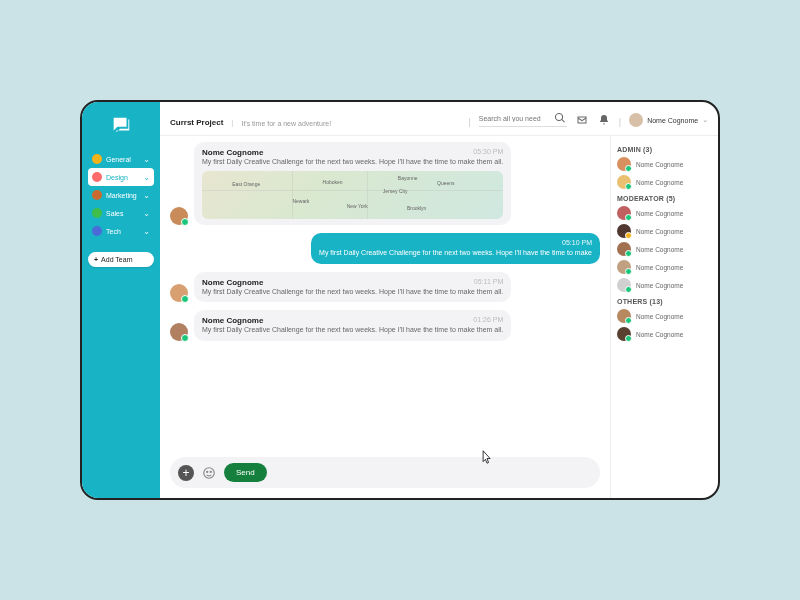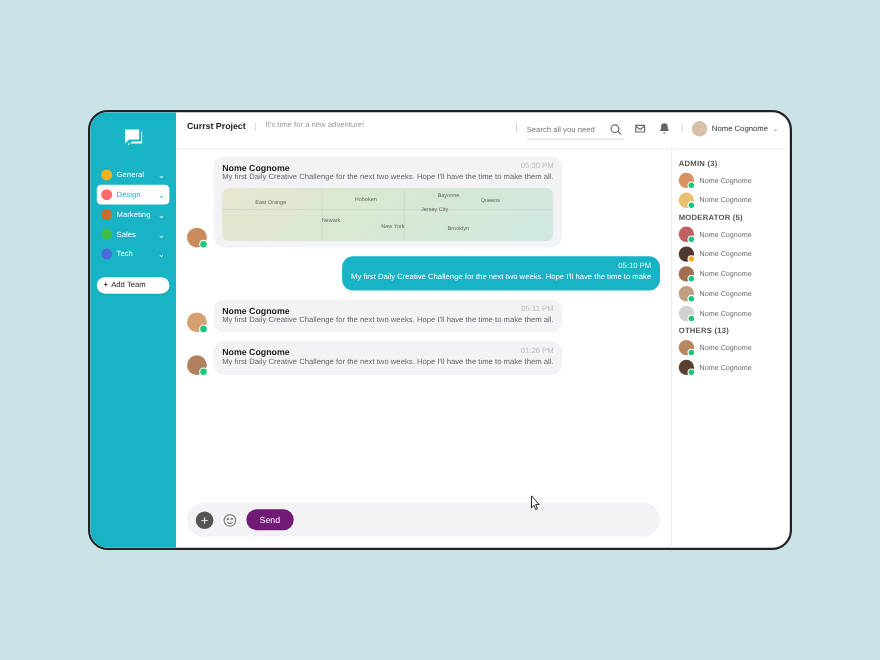--- a/index.html
+++ b/index.html
@@ -12,21 +12,21 @@
   .nav-item{display:flex;align-items:center;gap:4px;font-size:7px;padding:4px;border-radius:4px;cursor:pointer}
   .nav-item.active{background:#fff;color:#19b3c6}
   .nav-item .ico{width:10px;height:10px;border-radius:50%;display:inline-block;flex-shrink:0}
   .nav-item .label{flex:1;white-space:nowrap}
   .nav-item .chev{font-size:8px;opacity:.9}
   .nav-item.active .chev{color:#19b3c6}
   .add-team{background:#fff;color:#222;border-radius:999px;padding:4px 6px;font-size:7px;display:flex;align-items:center;gap:3px;margin-top:8px;cursor:pointer;box-shadow:0 1px 2px rgba(0,0,0,.1)}
   .add-team .plus{font-weight:bold}
   
   .main{flex:1;display:flex;flex-direction:column}
-  .topbar{display:flex;align-items:flex-start;gap:8px;padding:8px 10px;border-bottom:1px solid #eee}
+  .topbar{display:flex;align-items:flex-end;gap:8px;padding:8px 10px;border-bottom:1px solid #eee}
   .topbar .title{font-size:8px;font-weight:bold;color:#222}
   .topbar .subtitle{font-size:7px;color:#999}
   .spacer{flex:1}
   .search{display:flex;align-items:center;gap:4px;border-bottom:1px solid #ddd;padding:1px 0}
   .search input{border:none;outline:none;font-size:7px;width:70px;color:#555;background:transparent}
   .icon-btn{width:14px;height:14px;display:flex;align-items:center;justify-content:center;color:#666;cursor:pointer}
   .icon-btn svg{width:12px;height:12px;fill:currentColor}
   .user-chip{display:flex;align-items:center;gap:4px;cursor:pointer}
   .avatar{width:14px;height:14px;border-radius:50%;background:#d8c0a8}
   .user-chip .name{font-size:7px;color:#333}
@@ -51,21 +51,21 @@
     opacity:.3}
   .map .ml{position:absolute;font-size:5px;color:#666}
   .bubble.mine{background:#19b3c6;color:#fff}
   .bubble.mine .mtime{color:#e8f7f9;float:none;display:block;text-align:right;margin-bottom:2px}
   .bubble.mine .mtext{color:#fff}
   
   .composer{display:flex;align-items:center;gap:8px;background:#f3f3f5;border-radius:999px;padding:6px 8px;margin:8px 0 10px 0}
   .composer .add{width:16px;height:16px;border-radius:50%;background:#555;color:#fff;display:flex;align-items:center;justify-content:center;font-size:12px;cursor:pointer}
   .composer input{flex:1;border:none;outline:none;background:transparent;font-size:8px;color:#555}
   .composer .emoji{width:14px;height:14px;color:#888;cursor:pointer}
-  .send-btn{background:#701a75;color:#fff;border:none;border-radius:999px;padding:5px 12px;font-size:8px;cursor:pointer}
+  .send-btn{background:#15803d;color:#fff;border:none;border-radius:999px;padding:5px 12px;font-size:8px;cursor:pointer}
   
   .cursor{position:absolute;width:10px;height:14px;left:400px;top:348px;pointer-events:none}
   .cursor svg{width:10px;height:14px}
   
   .people{width:108px;border-left:1px solid #eee;padding:4px 6px;overflow:hidden}
   .people h4{font-size:7px;color:#555;letter-spacing:.2px;margin:6px 0 4px 0}
   .person{display:flex;align-items:center;gap:5px;margin:4px 0}
   .pavatar{width:14px;height:14px;border-radius:50%;position:relative;flex-shrink:0}
   .pavatar::after{content:"";position:absolute;right:-1px;bottom:-1px;width:5px;height:5px;border-radius:50%;border:1px solid #fff}
   .status-online::after{background:#19c67a}

